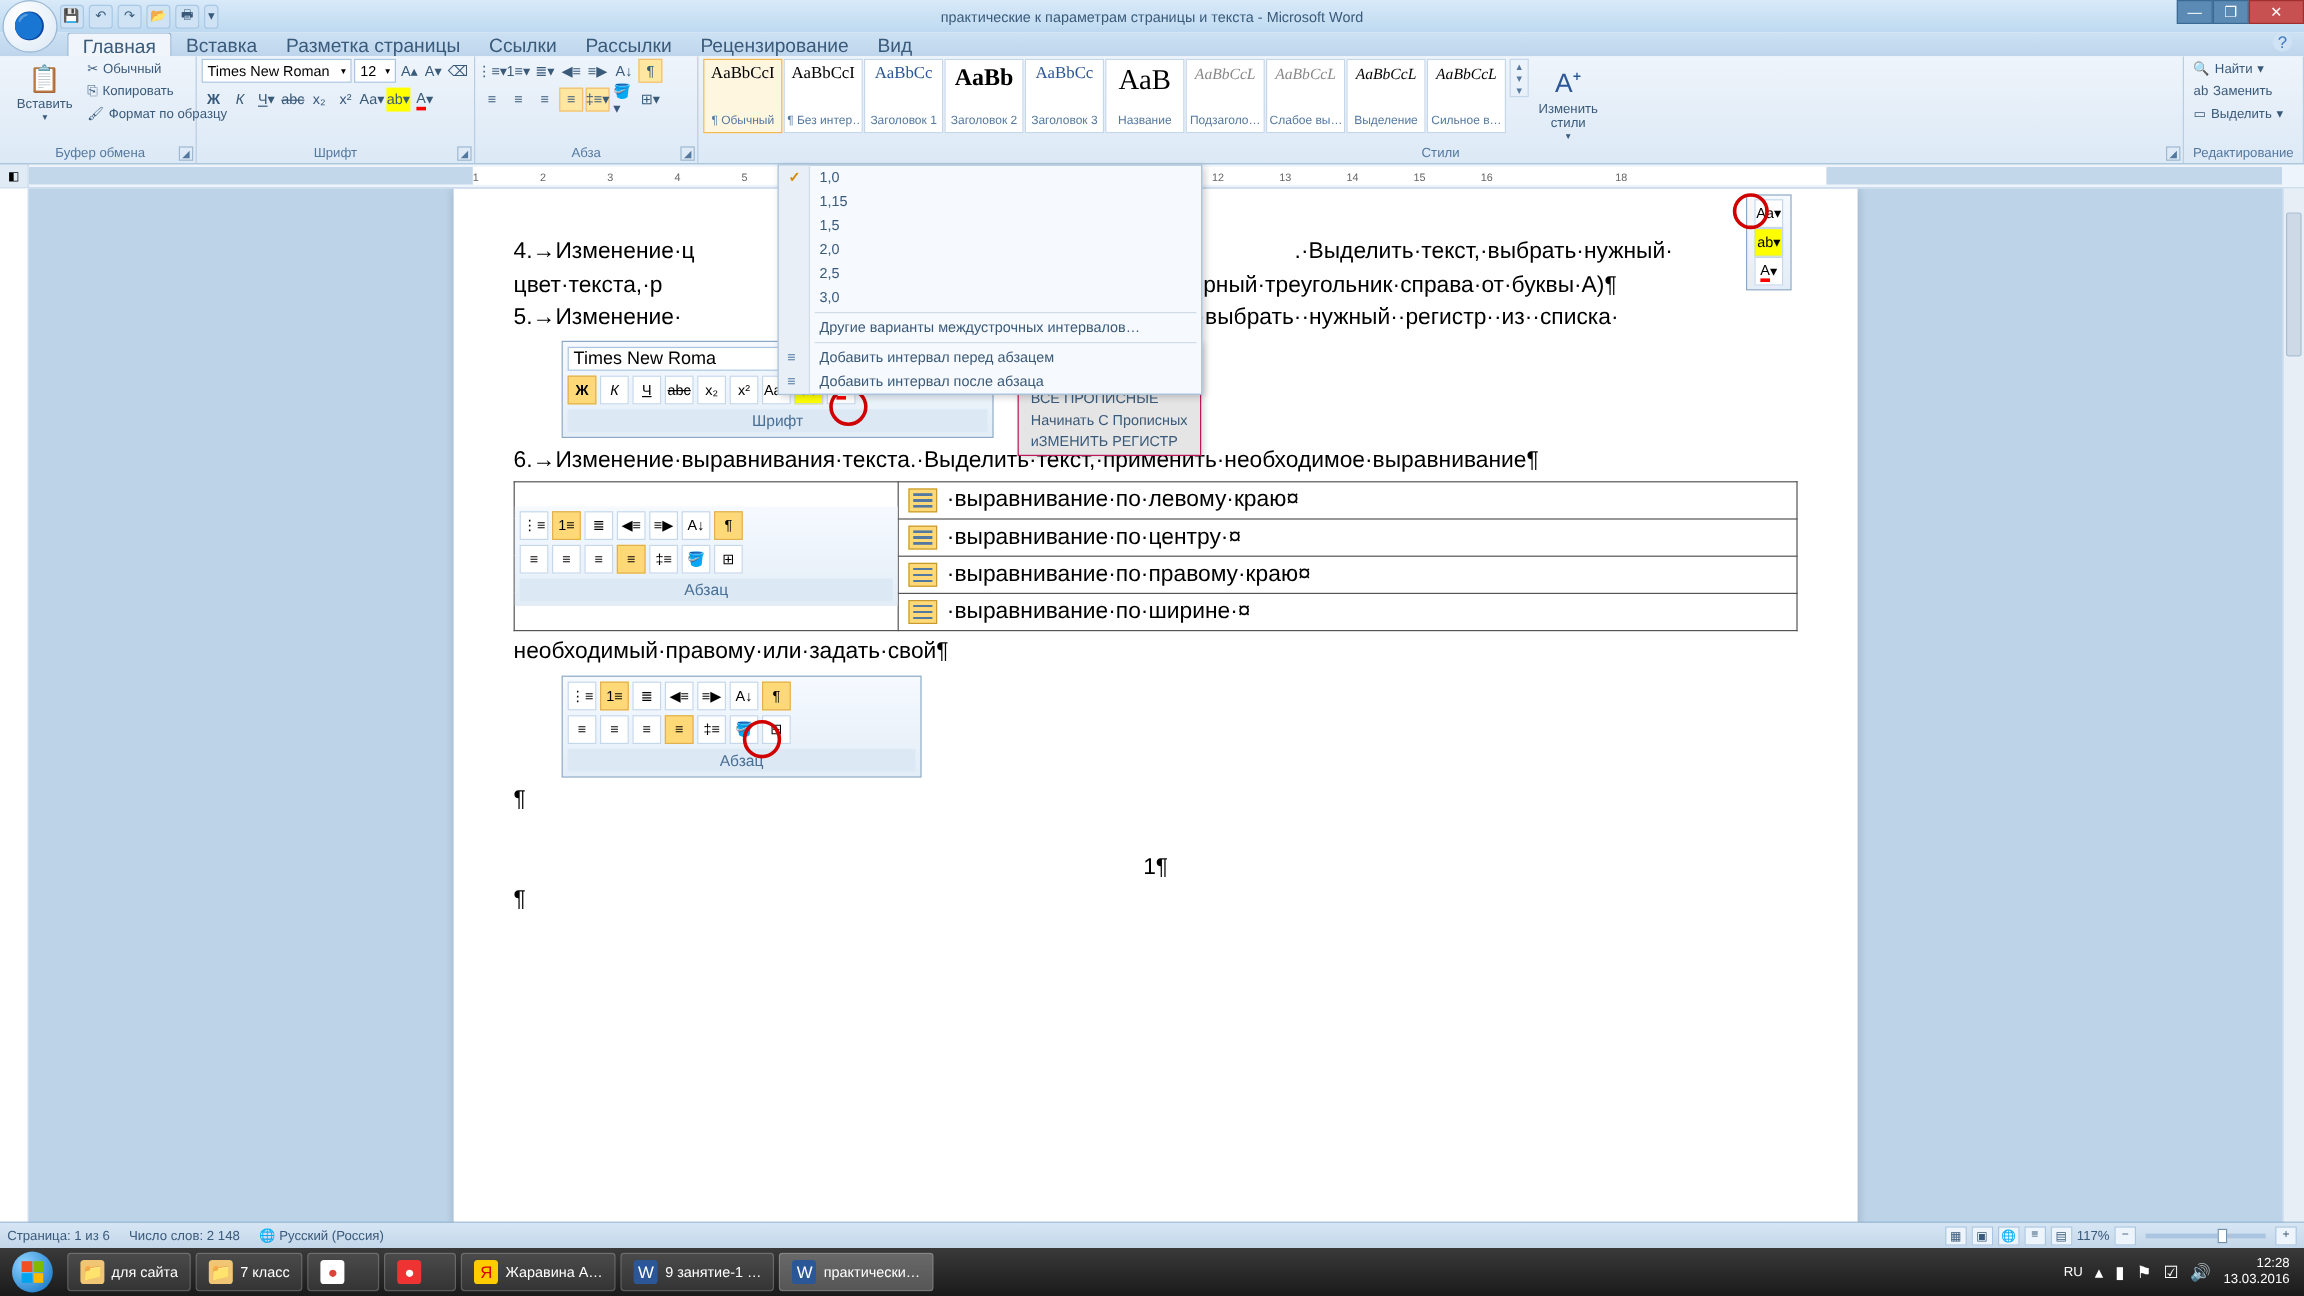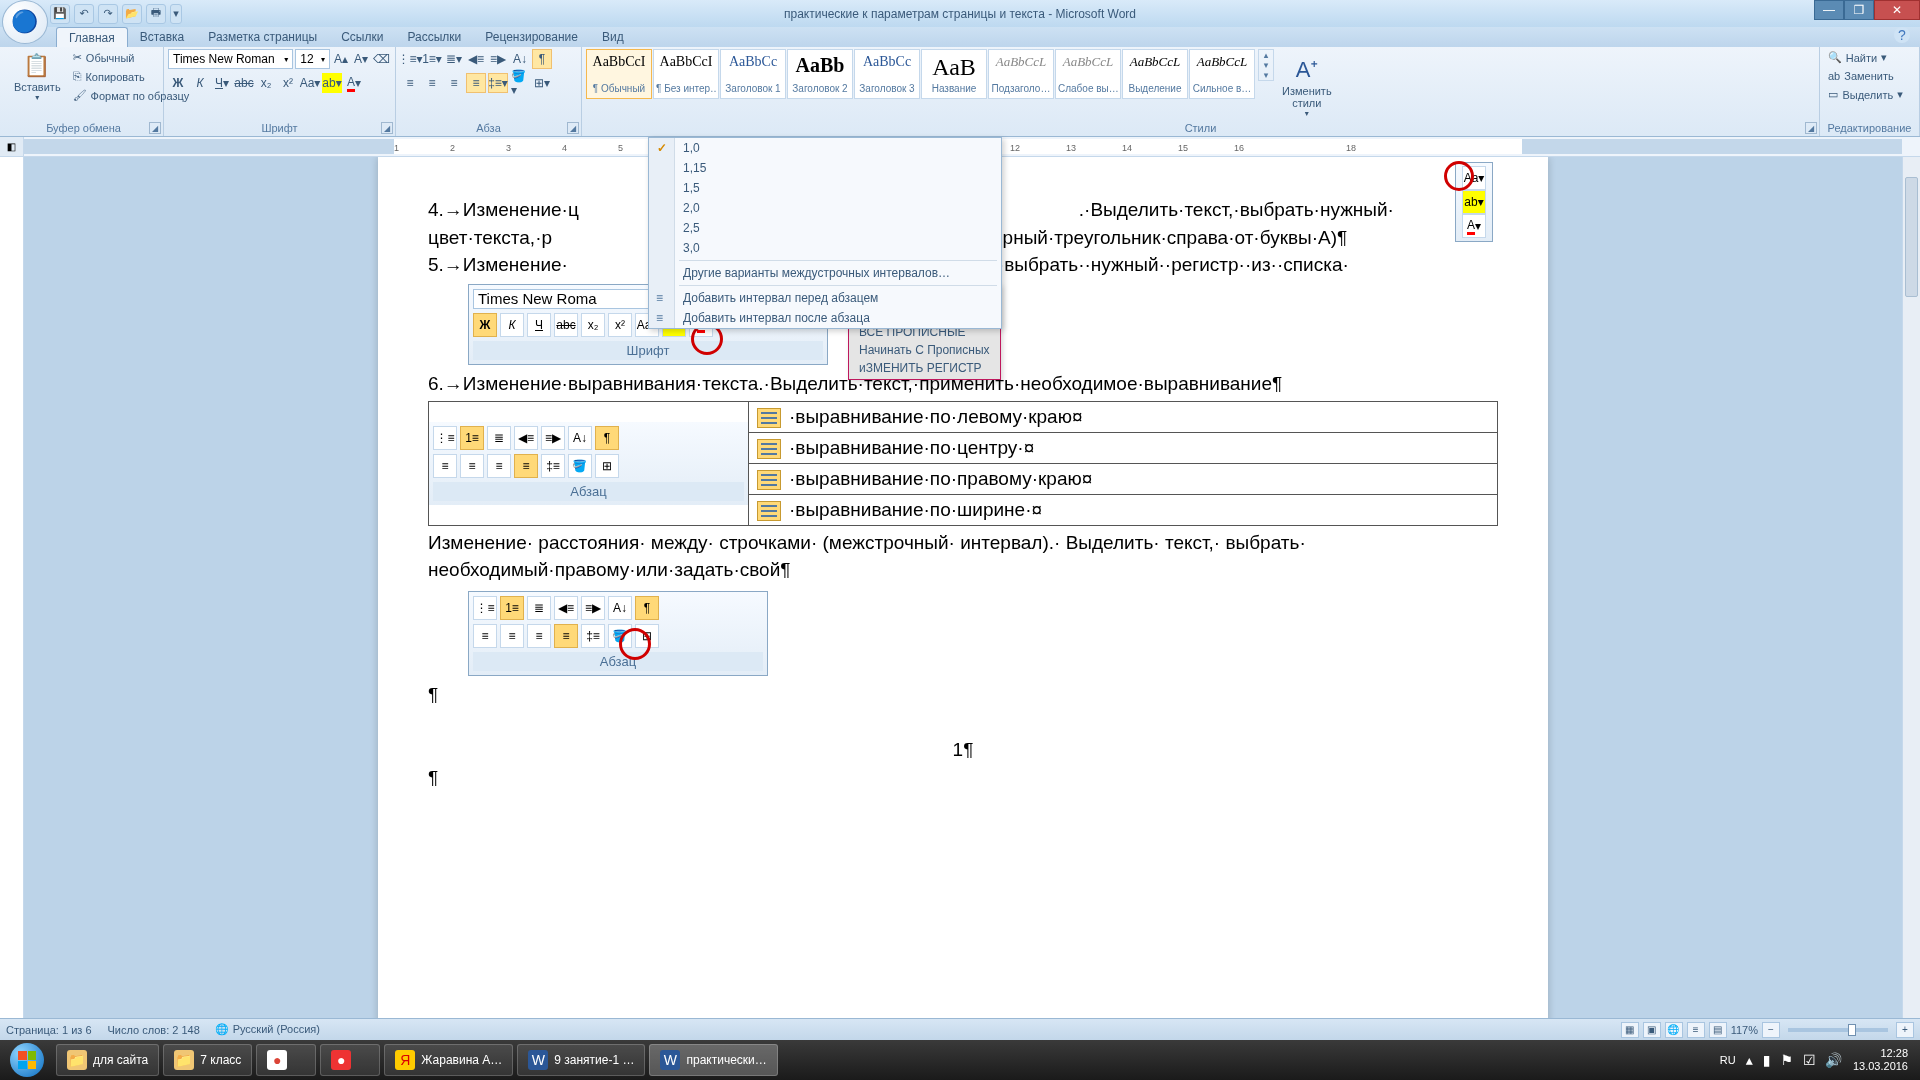--- a/index.html
+++ b/index.html
@@ -11,41 +11,41 @@
 .qat-btn { width: 20px; height: 20px; background: #cfe3f4; border: 1px solid #a9c8e4; border-radius: 3px; display: flex; align-items: center; justify-content: center; font-size: 11px; color: #3a5a7a; }
 .title-text { position: absolute; left: 50%; transform: translateX(-50%); color: #3a5a7a; font-size: 12px; }
 .win-controls { position: absolute; right: 0; top: 0; display: flex; height: 20px; }
 .win-btn { width: 30px; display: flex; align-items: center; justify-content: center; color: #fff; font-size: 12px; }
 .win-min, .win-max { background: #5b8bb4; border: 1px solid #3a6a94; }
 .win-close { background: #c75050; width: 46px; border: 1px solid #a03030; }
 .office-btn { position: absolute; left: 2px; top: 0; width: 46px; height: 44px; background: radial-gradient(circle at 30% 30%,#fff,#dbe8f5); border: 1px solid #9ab8d4; border-radius: 50%; z-index: 10; display:flex; align-items:center; justify-content:center; font-size:22px; }
 
 
 .ribbon-tabs { height: 20px; background: linear-gradient(#cde1f3,#bdd5ec); display: flex; padding-left: 56px; }
-.ribbon-tab { padding: 3px 12px; font-size: 12px; color: #3a5a7a; cursor: pointer; }
+.ribbon-tab { padding: 3px 12px; font-size: 16px; color: #3a5a7a; cursor: pointer; }
 .ribbon-tab.active { background: #f0f5fb; border: 1px solid #8aadd0; border-bottom: none; border-radius: 3px 3px 0 0; }
 .help-icon { position: absolute; right: 10px; font-size: 14px; color: #4178be; width:16px; height:16px; background:#cfe3f5; border-radius:50%; text-align:center; line-height:16px; }
 
 
 .ribbon { height: 90px; background: linear-gradient(#eef4fb,#dce9f6); border-bottom: 1px solid #9ab8d4; display: flex; padding-left: 4px; position: relative; }
 .ribbon-group { border-right: 1px solid #b9cee3; padding: 2px 4px 0 4px; display: flex; flex-direction: column; position: relative; }
 .group-title { text-align: center; font-size: 11px; color: #5479a0; margin-top: auto; padding-bottom: 2px; }
 .group-content { display: flex; align-items: flex-start; gap: 2px; flex: 1; }
 .big-btn { display: flex; flex-direction: column; align-items: center; padding: 4px 6px; font-size: 11px; color: #3a5a7a; }
 .big-btn .icon { font-size: 22px; margin-bottom: 2px; }
 .small-btn-col { display: flex; flex-direction: column; gap: 2px; }
 .small-btn { display: flex; align-items: center; gap: 4px; padding: 2px 4px; font-size: 11px; color: #3a5a7a; white-space: nowrap; }
 .font-combo { background: #fff; border: 1px solid #a9c5e0; height: 20px; padding: 0 4px; font-size: 12px; display: inline-flex; align-items: center; }
 .font-row { display: flex; gap: 2px; margin-bottom: 4px; }
 .tb { width: 20px; height: 20px; display: inline-flex; align-items: center; justify-content: center; border: 1px solid transparent; font-size: 12px; color: #3a5a7a; }
 .tb.sel { background: #ffe7a2; border-color: #f0c070; }
 .dialog-launcher { position: absolute; right: 2px; bottom: 2px; width: 12px; height: 12px; border: 1px solid #a0b8d0; font-size: 8px; display:flex; align-items:center; justify-content:center; color:#5479a0; }
 
 
-.styles-gallery { display: flex; height: 50px; }
+.styles-gallery { display: flex; height: 62px; }
 .style-item { width: 66px; border: 1px solid #c5d8eb; margin-right: 1px; background: #fff; display: flex; flex-direction: column; align-items: center; justify-content: space-between; padding: 4px 2px; }
 .style-item.active { border: 1px solid #f5b84e; background: #fff6e0; }
 .style-preview { font-family: "Times New Roman", serif; }
 .style-name { font-size: 10px; color: #5479a0; text-align: center; white-space: nowrap; overflow: hidden; width: 100%; }
 .style-more { width: 16px; display: flex; flex-direction: column; border: 1px solid #c5d8eb; }
 .style-more div { flex: 1; display:flex; align-items:center; justify-content:center; font-size:9px; color:#5479a0; }
 
 
 .edit-item { display: flex; align-items: center; gap: 4px; padding: 2px 4px; font-size: 11px; color:#3a5a7a; white-space: nowrap; }
 
@@ -456,21 +456,20 @@
             </tr>
         <tr>
               <td><span class="align-icon"></span><span>·выравнивание·по·правому·краю¤</span></td>
             </tr>
         <tr>
               <td><span class="align-icon"></span><span>·выравнивание·по·ширине·¤</span></td>
             </tr>
       </tbody>
         </table>
 
-      <p style="text-align:justify;">Изменение·  расстояния·  между·  строчками·  (межстрочный·  интервал).·  Выделить·  текст,·  выбрать·</p>
       <p>необходимый·правому·или·задать·свой¶</p>
 
       
       <div class="doc-img-box" style="width:300px; margin:6px 0 6px 40px;">
         <div class="mini-ribbon">
           <div class="mini-row">
             <div class="mini-tb">⋮≡</div>
               <div class="mini-tb hl">1≡</div>
               <div class="mini-tb">≣</div>
             <div class="mini-tb">◀≡</div>

